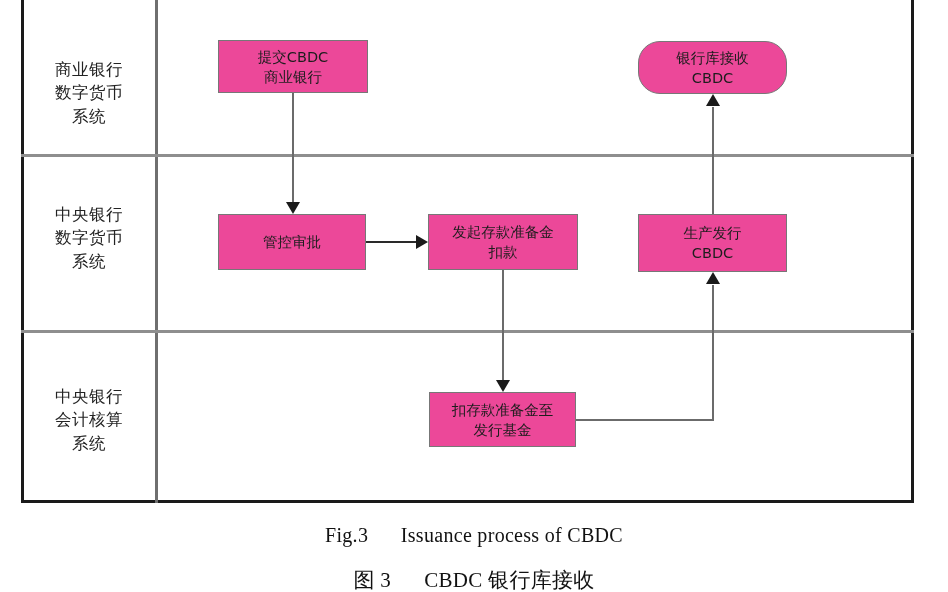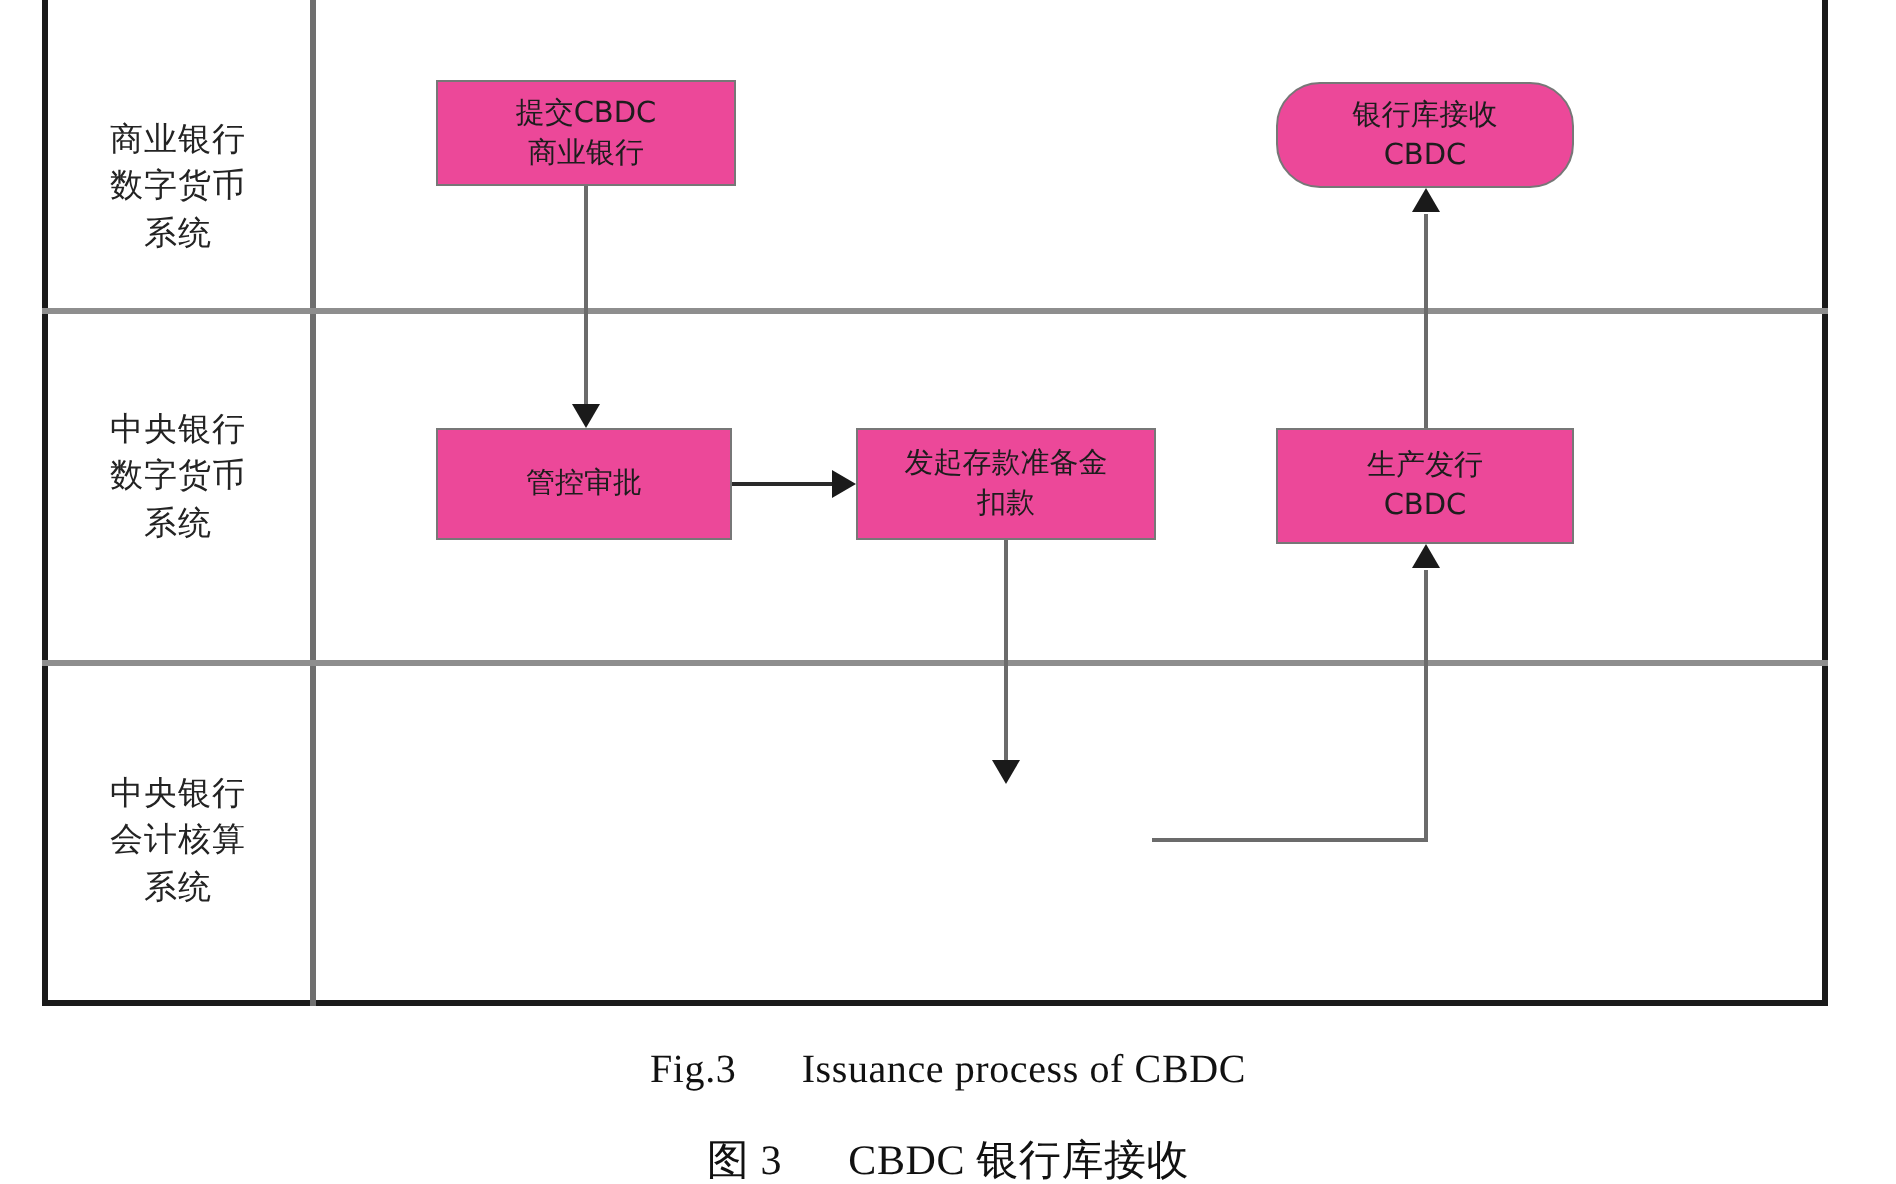--- a/index.html
+++ b/index.html
@@ -126,20 +126,26 @@
     </div>
   </div>
 
   <div class="node" style="left:638px;top:214px;width:149px;height:58px;">
     <div>
       <span class="l">生产发行</span>
       <span class="l">CBDC</span>
     </div>
   </div>
 
+  <div class="node" style="left:429px;top:392px;width:147px;height:55px;">
+    <div>
+      <span class="l">扣存款准备金至</span>
+      <span class="l">发行基金</span>
+    </div>
+  </div>
 
   <div class="caption cap-en">
     <span>Fig.3</span>
     <span class="cap-gap"></span>
     <span>Issuance process of CBDC</span>
   </div>
 
   <div class="caption cap-zh">
     <span>图 3</span>
     <span class="cap-gap"></span>

